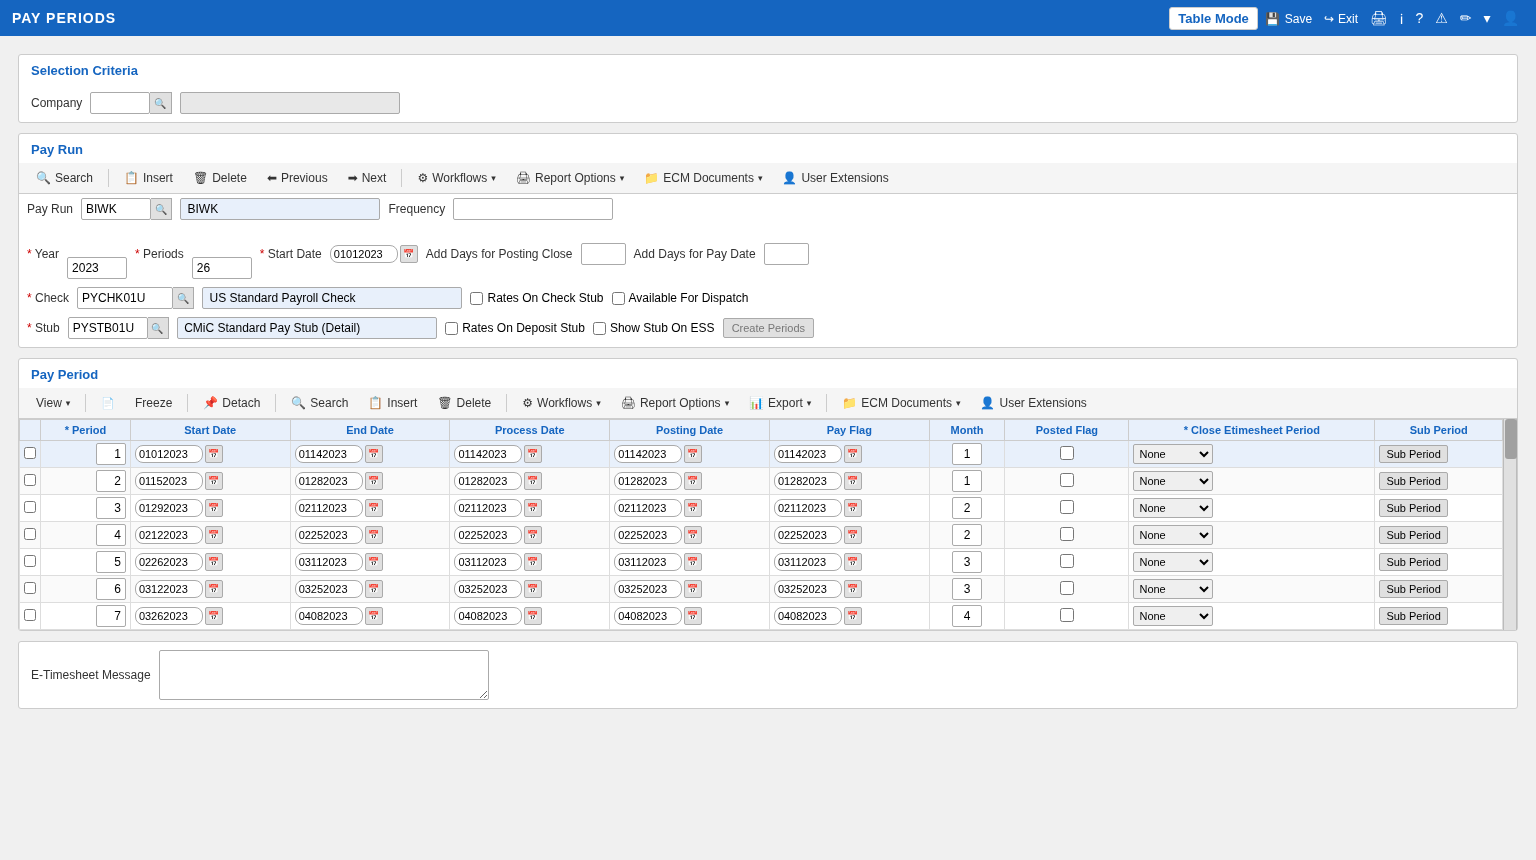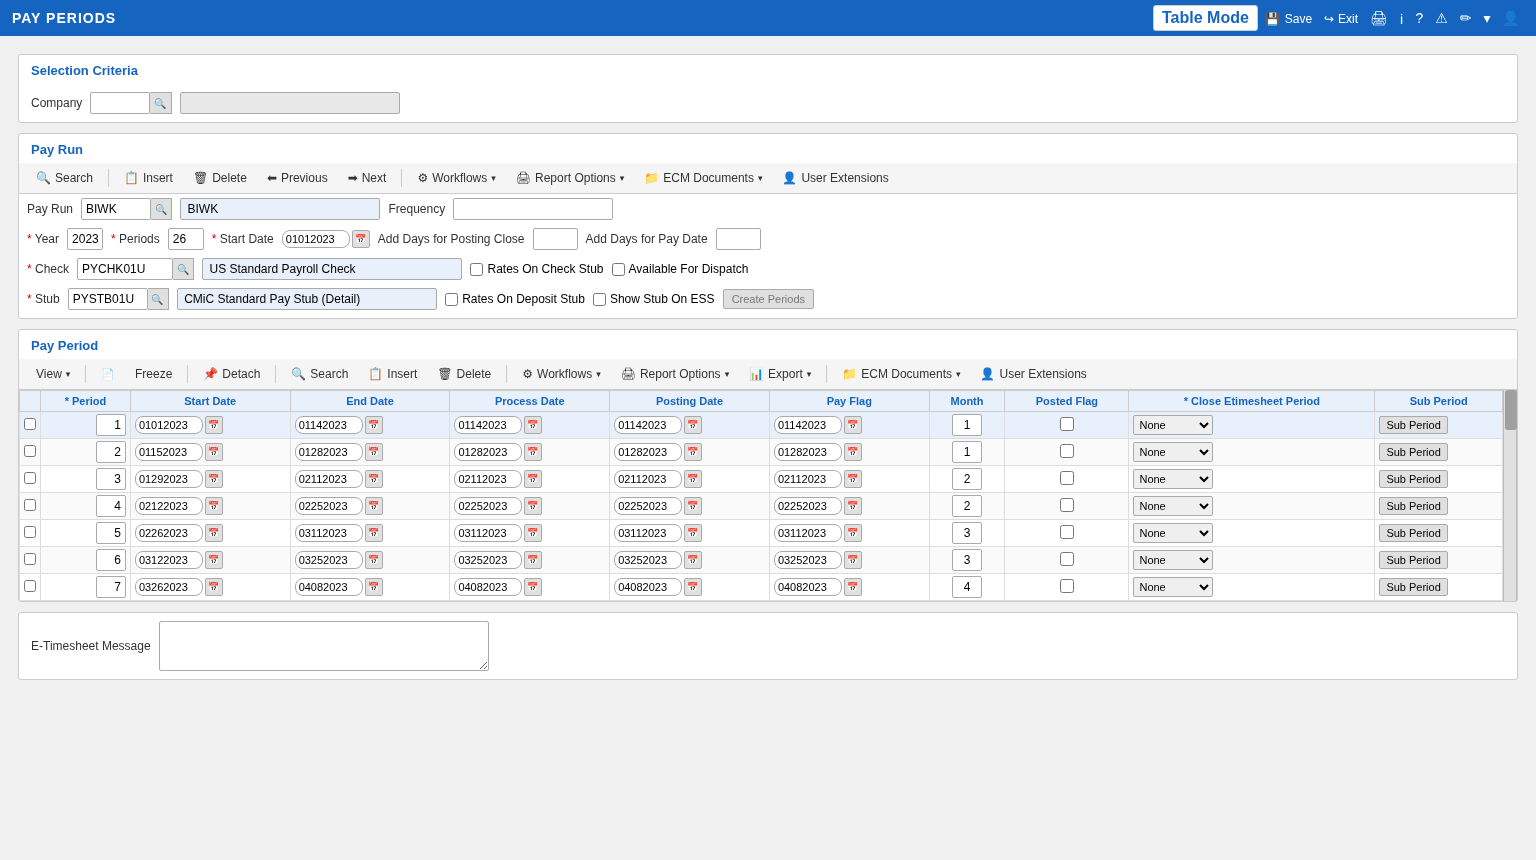--- a/index.html
+++ b/index.html
@@ -17,21 +17,21 @@
     }
     .app-header .title { font-size: 14px; font-weight: bold; letter-spacing: 1px; text-align: right; }
     .app-header .header-actions { display: flex; align-items: center; gap: 4px; }
     .header-btn {
       background: white;
       color: #1565c0;
       border: 1px solid #ccc;
       border-radius: 3px;
       padding: 3px 8px;
       cursor: pointer;
-      font-size: 16px;
+      font-size: 13px;
       font-weight: bold;
     }
     .header-icon-btn {
       background: transparent;
       border: none;
       color: white;
       cursor: pointer;
       font-size: 14px;
       padding: 2px 4px;
     }
@@ -121,21 +121,21 @@
     .form-label { color: #333; font-weight: normal; white-space: nowrap; }
     .req-label { color: #333; white-space: nowrap; }
     .req-label::before { content: '* '; color: #c00; }
     .text-input {
       border: 1px solid #aaa;
       border-radius: 2px;
       padding: 2px 4px;
       height: 22px;
       font-size: 12px;
     }
-    .text-input-small { width: 36px; }
+    .text-input-small { width: 60px; margin-top: 29px; }
     .text-input-xsmall { width: 45px; }
     .readonly-field {
       background: #e8f0fb;
       border: 1px solid #aaa;
       border-radius: 2px;
       padding: 2px 6px;
       height: 22px;
       font-size: 12px;
     }
     .checkbox-item { display: flex; align-items: center; gap: 4px; }

